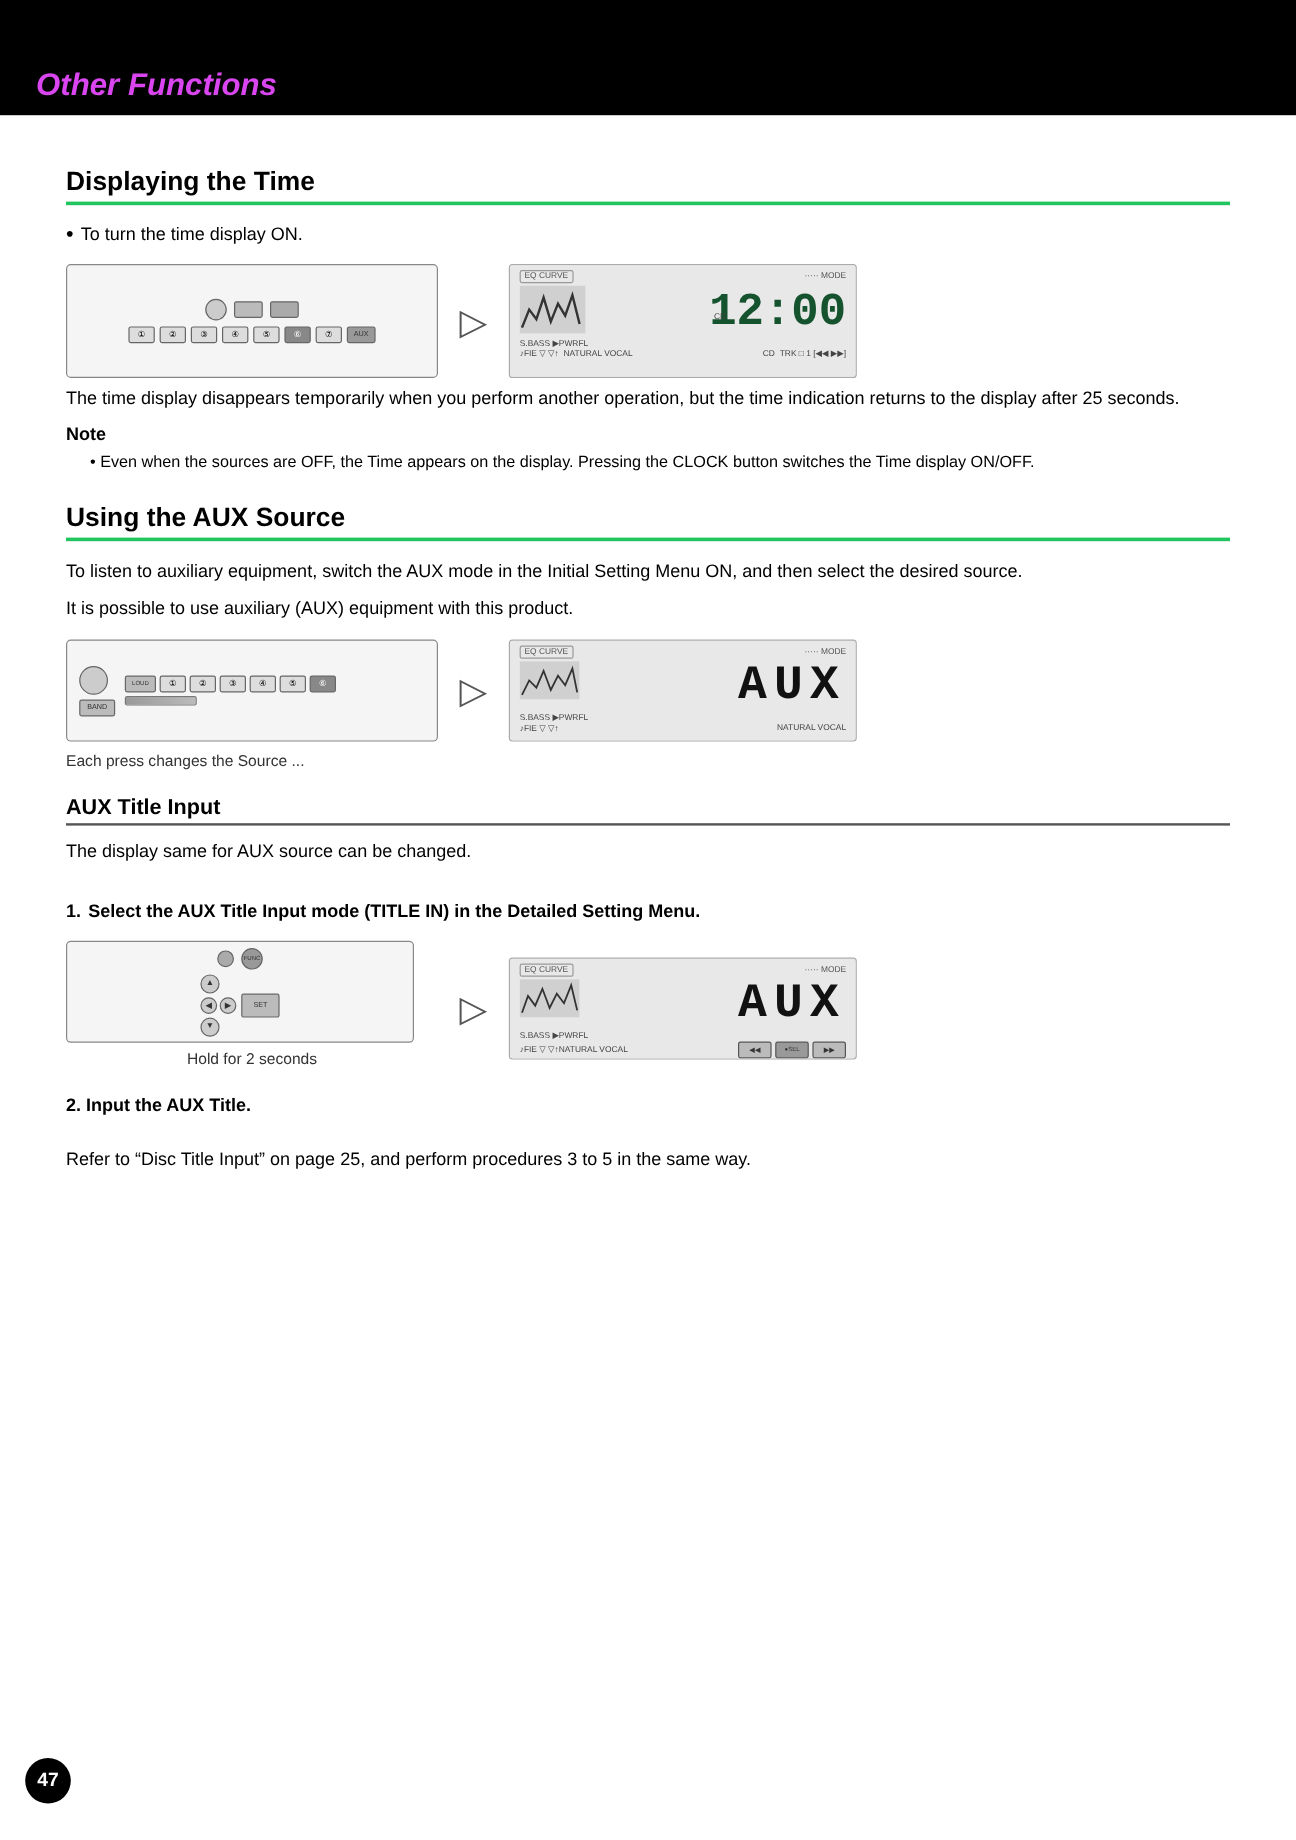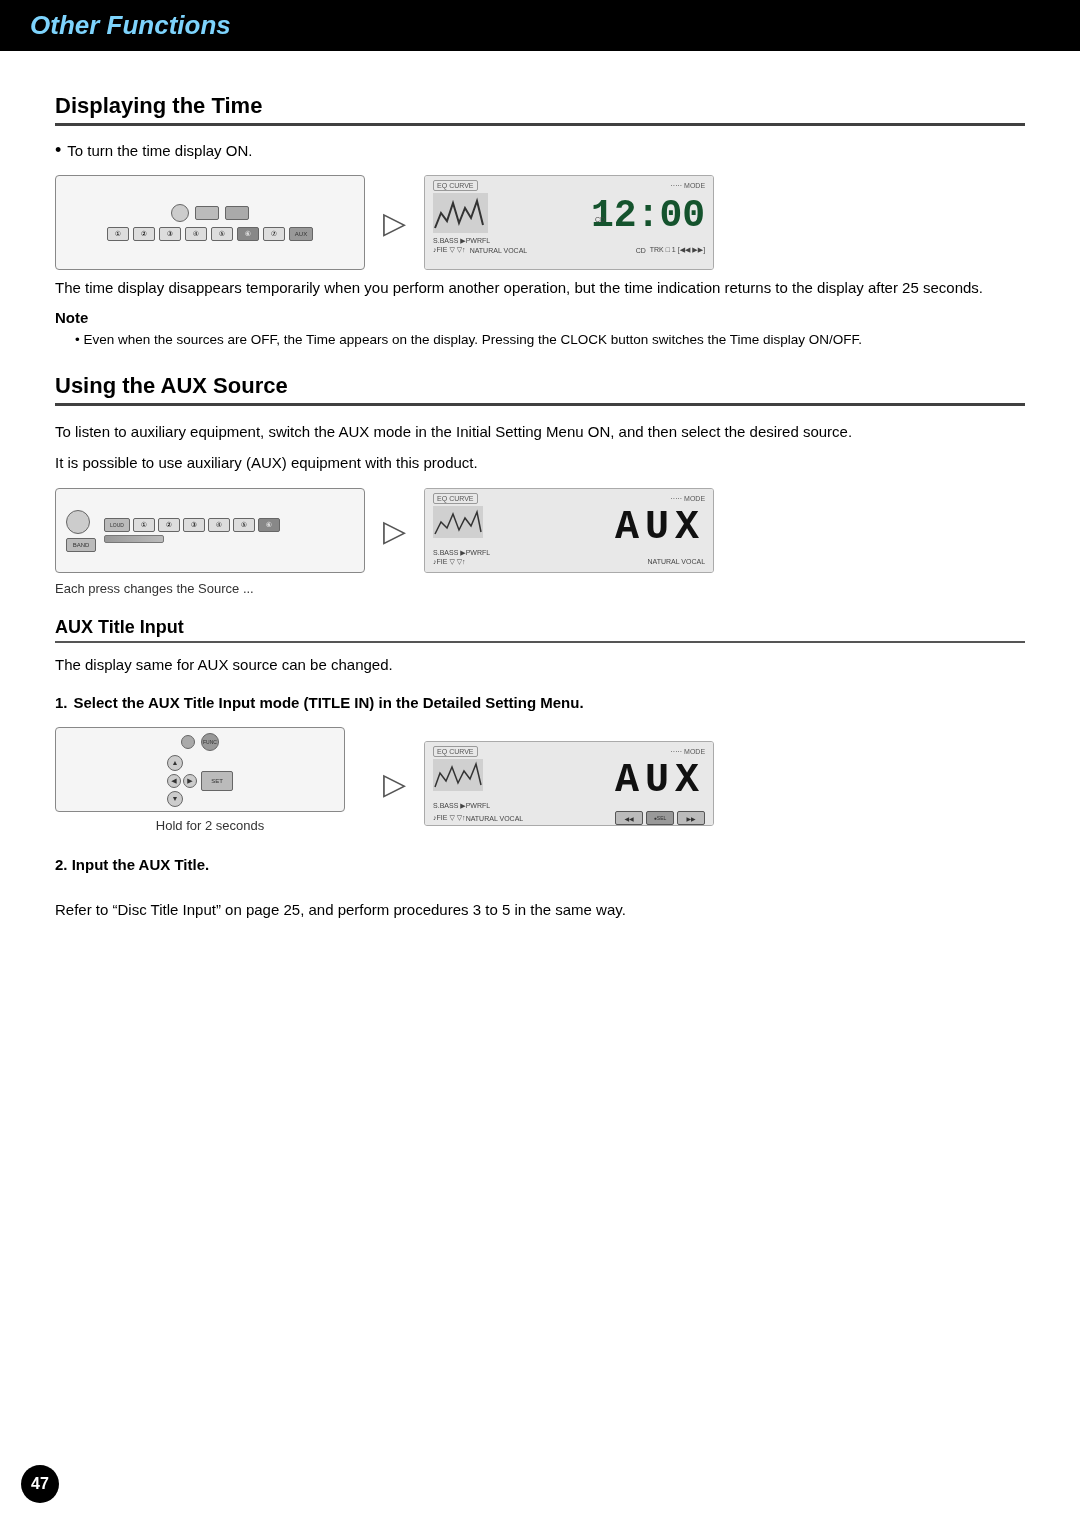--- a/index.html
+++ b/index.html
@@ -12,35 +12,36 @@
       color: #000;
     }
 
     
     .header-bar {
       background: #000;
       padding: 10px 30px;
       margin-bottom: 0;
     }
     .header-bar h1 {
-      color: #7dd3fc;
+      color: #d946ef;
       font-style: italic;
       font-size: 26px;
       font-weight: bold;
+      margin-top: 45px;
     }
 
     .page-content {
       padding: 20px 55px 40px 55px;
     }
 
     
     .section-heading {
       font-size: 22px;
       font-weight: bold;
-      border-bottom: 3px solid #404040;
+      border-bottom: 3px solid #22c55e;
       padding-bottom: 4px;
       margin-bottom: 14px;
       margin-top: 22px;
     }
 
     .subsection-heading {
       font-size: 18px;
       font-weight: bold;
       border-bottom: 2px solid #555;
       padding-bottom: 3px;
@@ -239,21 +240,21 @@
       margin-top: 4px;
       margin-bottom: 4px;
       text-align: center;
       width: 310px;
     }
 
     
     .numbered-item {
       font-weight: bold;
       font-size: 15px;
-      margin-top: 16px;
+      margin-top: 28px;
       margin-bottom: 10px;
       line-height: 1.4;
     }
     .numbered-item span.num {
       margin-right: 6px;
     }
 
     .bold-item {
       font-weight: bold;
       font-size: 15px;

